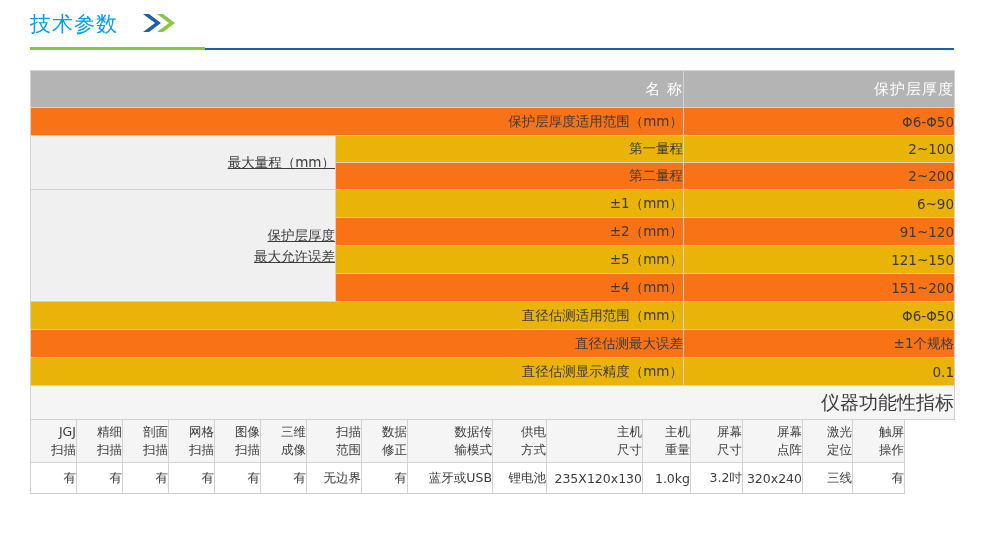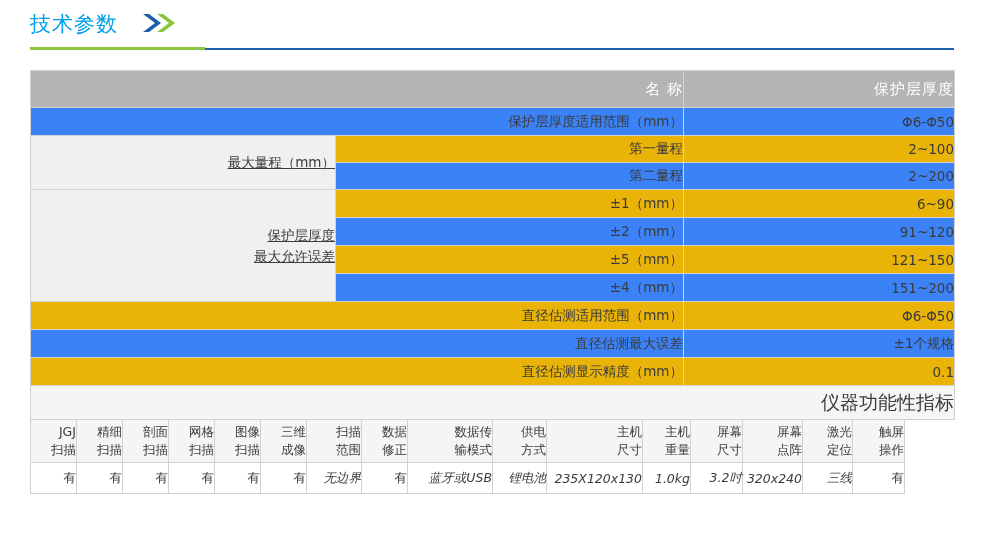--- a/index.html
+++ b/index.html
@@ -85,21 +85,21 @@
     font-weight: normal;
   }
   .hdr {
     background: #b4b4b4;
     color: #ffffff;
     height: 36px;
     font-size: 15px;
     letter-spacing: 1px;
   }
   .rowA { background: #eab308; }
-  .rowB { background: #3b82f6; }
+  .rowB { background: #f97316; }
   .label-cell {
     background: #f0f0f0;
     line-height: 1.5;
     text-decoration: underline;
   }
   .h26 { height: 26px; }
   .h27 { height: 27px; }
   .func-hdr {
     background: #f5f5f5;
     height: 33px;
@@ -109,21 +109,21 @@
     background: #f5f5f5;
     height: 42px;
     line-height: 1.45;
     font-size: 12.5px;
   }
   .func-val {
     background: #ffffff;
     height: 30px;
     font-size: 12.5px;
   }
-  .nowrap { white-space: nowrap; font-style: italic; }
+  .nowrap { white-space: nowrap; }
 </style>
 </head>
 <body>
 
 <div class="page">
 
   <div class="header">
     <div class="header-title">技术参数</div>
     <div class="header-arrows">
       <svg width="34" height="20" viewBox="0 0 34 20" xmlns="http://www.w3.org/2000/svg">

